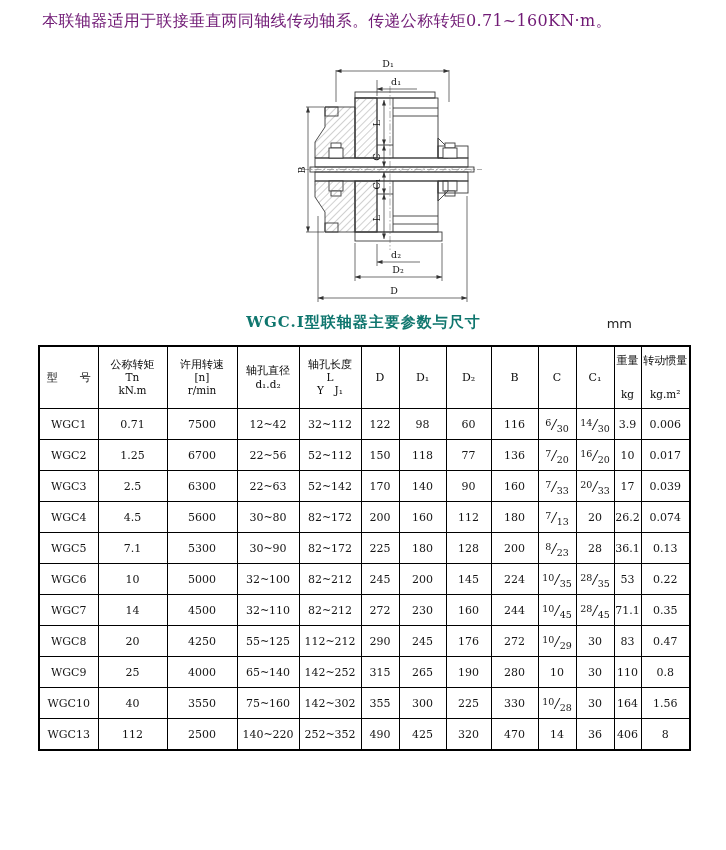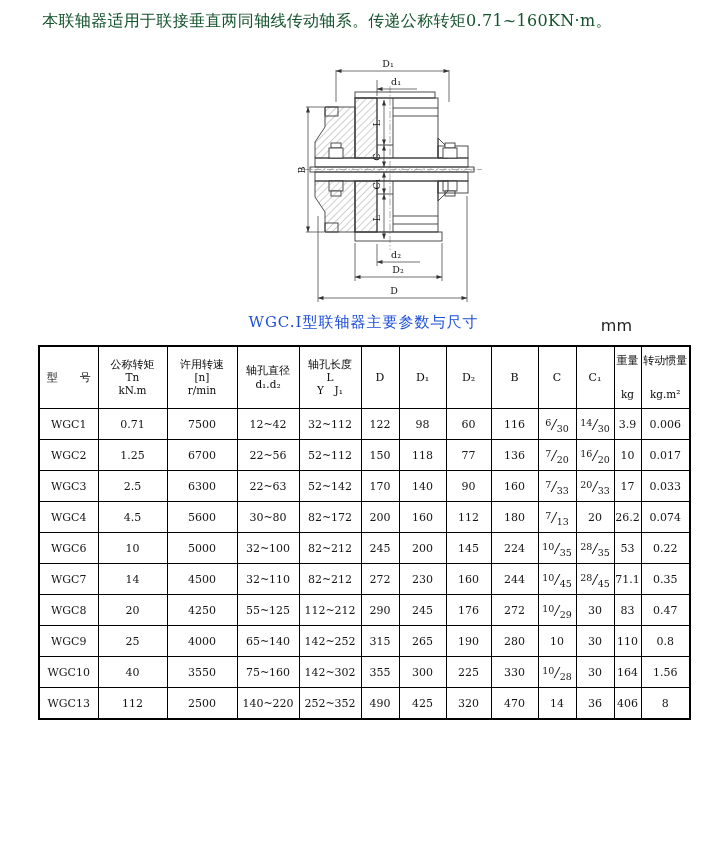--- a/index.html
+++ b/index.html
@@ -3,30 +3,30 @@
 <meta charset="utf-8">
 <style>
   html,body{margin:0;padding:0;}
   body{
     width:726px;height:850px;background:#ffffff;position:relative;
     font-family:"DejaVu Serif","Liberation Serif",serif;color:#111;
     overflow:hidden;
   }
   .intro{
     position:absolute;top:11px;left:0;width:654px;margin:0;
-    text-align:center;font-size:16px;letter-spacing:.3px;color:#14532d;
+    text-align:center;font-size:16px;letter-spacing:.3px;color:#701a75;
   }
   .drawing{position:absolute;left:280px;top:50px;width:210px;height:260px;}
   .title-row{position:absolute;left:38px;top:313px;width:651px;height:26px;}
   .tbl-title{
-    display:block;width:100%;text-align:center;font-size:15px;letter-spacing:1px;color:#1d4ed8;
+    display:block;width:100%;text-align:center;font-size:15px;letter-spacing:1px;color:#0f766e;font-weight:bold;
   }
   .unit{
     position:absolute;right:57px;top:3px;
-    font-family:"DejaVu Sans","Liberation Sans",sans-serif;font-size:16px;color:#222;
+    font-family:"DejaVu Sans","Liberation Sans",sans-serif;font-size:13px;color:#222;
   }
   table.spec{
     position:absolute;left:38px;top:345px;width:651px;
     border-collapse:collapse;table-layout:fixed;
     border:2px solid #000;
   }
   table.spec th,table.spec td{
     border:1px solid #000;text-align:center;vertical-align:middle;
     padding:0;font-weight:normal;overflow:hidden;
   }
@@ -264,38 +264,53 @@
         <td>6300</td>
         <td>22~63</td>
         <td>52~142</td>
         <td>170</td>
         <td>140</td>
         <td>90</td>
         <td>160</td>
         <td class="ccol"><span class="fr"><span class="n">7</span><span class="s">/</span><span class="d">33</span></span></td>
         <td class="ccol"><span class="fr"><span class="n">20</span><span class="s">/</span><span class="d">33</span></span></td>
         <td>17</td>
-        <td>0.033</td>
+        <td>0.039</td>
       </tr>
       <tr>
         <td>WGC4</td>
         <td>4.5</td>
         <td>5600</td>
         <td>30~80</td>
         <td>82~172</td>
         <td>200</td>
         <td>160</td>
         <td>112</td>
         <td>180</td>
         <td class="ccol"><span class="fr"><span class="n">7</span><span class="s">/</span><span class="d">13</span></span></td>
         <td class="ccol">20</td>
         <td>26.2</td>
         <td>0.074</td>
       </tr>
       <tr>
+        <td>WGC5</td>
+        <td>7.1</td>
+        <td>5300</td>
+        <td>30~90</td>
+        <td>82~172</td>
+        <td>225</td>
+        <td>180</td>
+        <td>128</td>
+        <td>200</td>
+        <td class="ccol"><span class="fr"><span class="n">8</span><span class="s">/</span><span class="d">23</span></span></td>
+        <td class="ccol">28</td>
+        <td>36.1</td>
+        <td>0.13</td>
+      </tr>
+      <tr>
         <td>WGC6</td>
         <td>10</td>
         <td>5000</td>
         <td>32~100</td>
         <td>82~212</td>
         <td>245</td>
         <td>200</td>
         <td>145</td>
         <td>224</td>
         <td class="ccol"><span class="fr"><span class="n">10</span><span class="s">/</span><span class="d">35</span></span></td>

